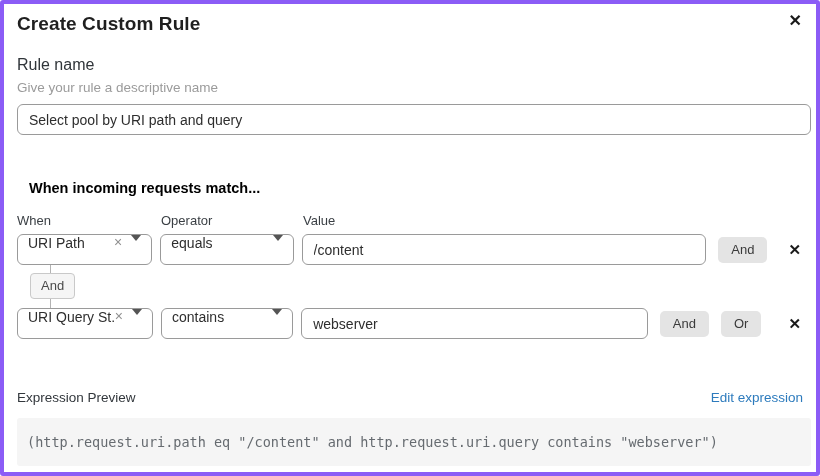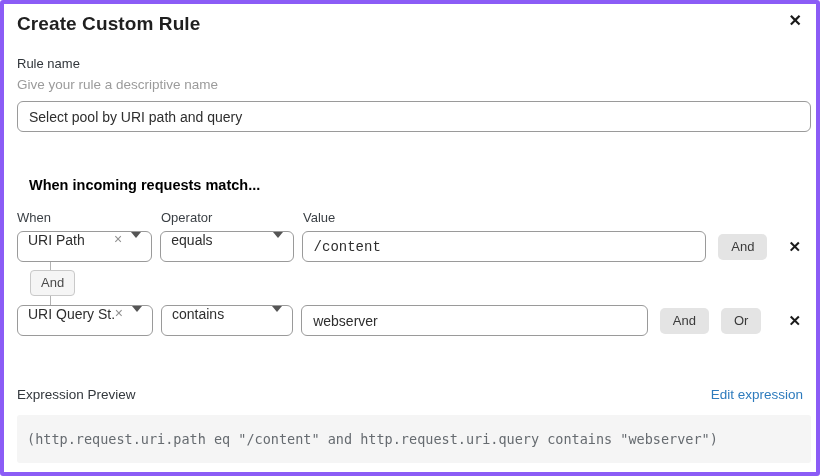--- a/index.html
+++ b/index.html
@@ -25,21 +25,21 @@
   }
   .close-btn {
     position: absolute; top: 7px; right: 12px;
     background: none; border: none; cursor: pointer;
     font-size: 16px; font-weight: 700; color: #1a1a1a;
     line-height: 1; padding: 2px;
     font-family: "Liberation Sans", sans-serif;
   }
   
   .rule-section { margin-top: 21px; }
-  .section-label { font-size: 13px; color: #30353a; }
+  .section-label { font-size: 16px; color: #30353a; }
   .section-hint { margin-top: 6px; font-size: 13.5px; color: #9b9b9b; }
   .text-input {
     display: block;
     width: 794px; height: 31px;
     margin-top: 9px;
     border: 1px solid #9a9a9a; border-radius: 6px;
     padding: 0 11px;
     font-size: 14px; color: #2e2e2e;
     font-family: "Liberation Sans", sans-serif;
     background: #fff; outline: none;
@@ -76,21 +76,21 @@
     border-top: 6px solid #555;
   }
   .value-input {
     height: 31px;
     border: 1px solid #9a9a9a; border-radius: 6px;
     padding: 0 11px;
     font-size: 14px; color: #2e2e2e;
     font-family: "Liberation Sans", sans-serif;
     background: #fff; outline: none;
   }
-  .value-1 { width: 407px; font-family: Liberation Mono, monospace; }
+  .value-1 { width: 407px; }
   .value-2 { width: 352px; }
   .conj-btn {
     height: 26px; padding: 0 13px;
     border: none; border-radius: 5px;
     background: #e4e4e4;
     font-size: 13px; color: #3a3a3a;
     font-family: "Liberation Sans", sans-serif;
     cursor: pointer;
     margin-left: 12px;
   }

